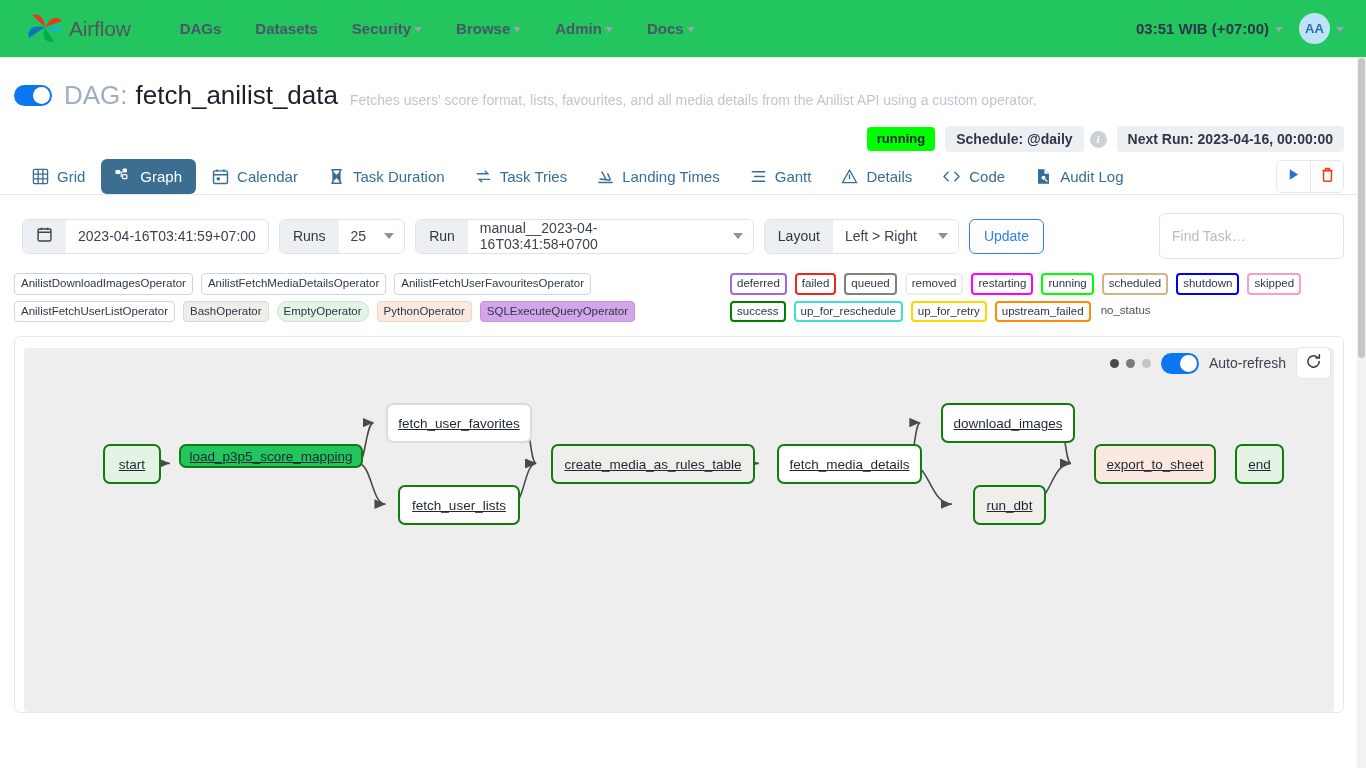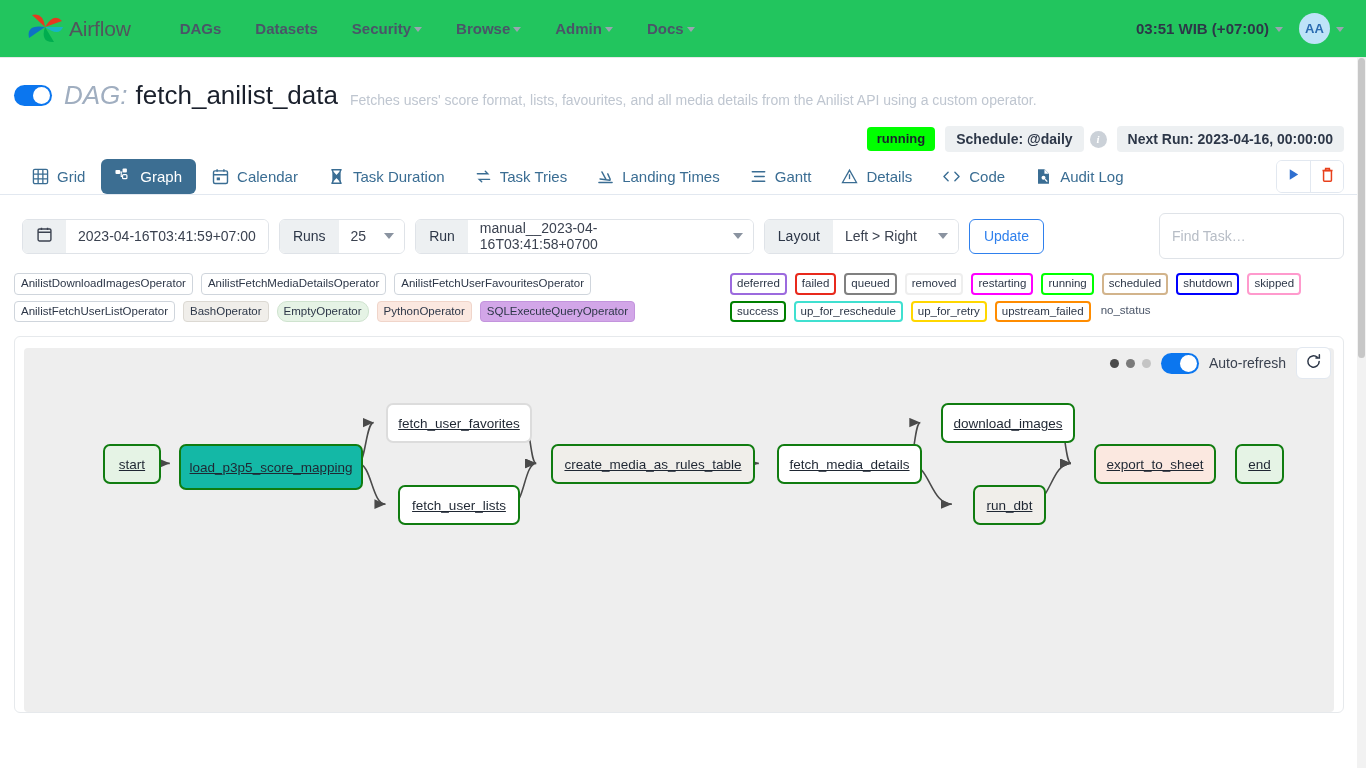--- a/index.html
+++ b/index.html
@@ -48,21 +48,21 @@
   .dag-header { padding: 22px 22px 0 14px; }
   .dag-title-row { display: flex; align-items: center; gap: 12px; }
   .toggle {
     width: 38px; height: 21px; border-radius: 11px;
     background: #0b76ef; position: relative; cursor: pointer; flex: none;
   }
   .toggle::after {
     content: ""; position: absolute; top: 2px; right: 2px;
     width: 17px; height: 17px; border-radius: 50%; background: #fff;
   }
-  .dag-label { font-size: 26px; color: #a0aec0; font-weight: normal; font-style: italic; }
+  .dag-label { font-size: 26px; color: #a0aec0; font-weight: normal; }
   .dag-name { font-size: 26px; color: #1a202c; font-weight: normal; margin-left: -4px;}
   .dag-desc { font-size: 14px; color: #bfc6d0; padding-top: 8px; }
 
   .badge-row {
     display: flex; align-items: center; justify-content: flex-end;
     gap: 10px; padding: 12px 22px 0 0; height: 44px;
   }
   .pill-running {
     background: #00ff00; color: #1a202c; font-size: 13px; font-weight: bold;
     border-radius: 4px; padding: 4px 10px; line-height: 1.2;
@@ -464,21 +464,21 @@
         <path d="M508,75 C514,75 514,116 520,116" fill="none" stroke="#4a4a4a" stroke-width="1.6" marker-end="url(#arrow)"></path>
         <path d="M496,157 C508,157 508,116 520,116" fill="none" stroke="#4a4a4a" stroke-width="1.6" marker-end="url(#arrow)"></path>
         <path d="M731,116 C738.5,116 738.5,116 746,116" fill="none" stroke="#4a4a4a" stroke-width="1.6" marker-end="url(#arrow)"></path>
         <path d="M898,116 C904,116 904,75 910,75" fill="none" stroke="#4a4a4a" stroke-width="1.6" marker-end="url(#arrow)"></path>
         <path d="M898,116 C920,116 920,157 942,157" fill="none" stroke="#4a4a4a" stroke-width="1.6" marker-end="url(#arrow)"></path>
         <path d="M1051,75 C1057,75 1057,116 1063,116" fill="none" stroke="#4a4a4a" stroke-width="1.6" marker-end="url(#arrow)"></path>
         <path d="M1022,157 C1042.5,157 1042.5,116 1063,116" fill="none" stroke="#4a4a4a" stroke-width="1.6" marker-end="url(#arrow)"></path>
         <path d="M1192,116 C1198,116 1198,116 1204,116" fill="none" stroke="#4a4a4a" stroke-width="1.6" marker-end="url(#arrow)"></path>
       </svg>
   <div class="gnode" style="left: 79px; top: 96px; width: 58px; height: 40px; background: rgb(229, 243, 229); border: 2px solid rgb(16, 124, 16);">start</div>
-      <div class="gnode" style="left: 155px; top: 96px; width: 184px; height: 46px; background: #14b8a6; border: 2px solid rgb(16, 124, 16);">load_p3p5_score_mapping</div>
+      <div class="gnode" style="left: 155px; top: 96px; width: 184px; height: 24px; background: #22c55e; border: 2px solid rgb(16, 124, 16);">load_p3p5_score_mapping</div>
       <div class="gnode" style="left: 362px; top: 55px; width: 146px; height: 40px; background: rgb(255, 255, 255); border: 2px solid rgb(220, 220, 220);">fetch_user_favorites</div>
       <div class="gnode" style="left: 374px; top: 137px; width: 122px; height: 40px; background: rgb(255, 255, 255); border: 2px solid rgb(16, 124, 16);">fetch_user_lists</div>
       <div class="gnode" style="left: 527px; top: 96px; width: 204px; height: 40px; background: rgb(240, 238, 234); border: 2px solid rgb(16, 124, 16);">create_media_as_rules_table</div>
       <div class="gnode" style="left: 753px; top: 96px; width: 145px; height: 40px; background: rgb(255, 255, 255); border: 2px solid rgb(16, 124, 16);">fetch_media_details</div>
       <div class="gnode" style="left: 917px; top: 55px; width: 134px; height: 40px; background: rgb(255, 255, 255); border: 2px solid rgb(16, 124, 16);">download_images</div>
       <div class="gnode" style="left: 949px; top: 137px; width: 73px; height: 40px; background: rgb(240, 238, 234); border: 2px solid rgb(16, 124, 16);">run_dbt</div>
       <div class="gnode" style="left: 1070px; top: 96px; width: 122px; height: 40px; background: rgb(251, 232, 224); border: 2px solid rgb(16, 124, 16);">export_to_sheet</div>
       <div class="gnode" style="left: 1211px; top: 96px; width: 49px; height: 40px; background: rgb(229, 243, 229); border: 2px solid rgb(16, 124, 16);">end</div>
     </div>
 </div>

